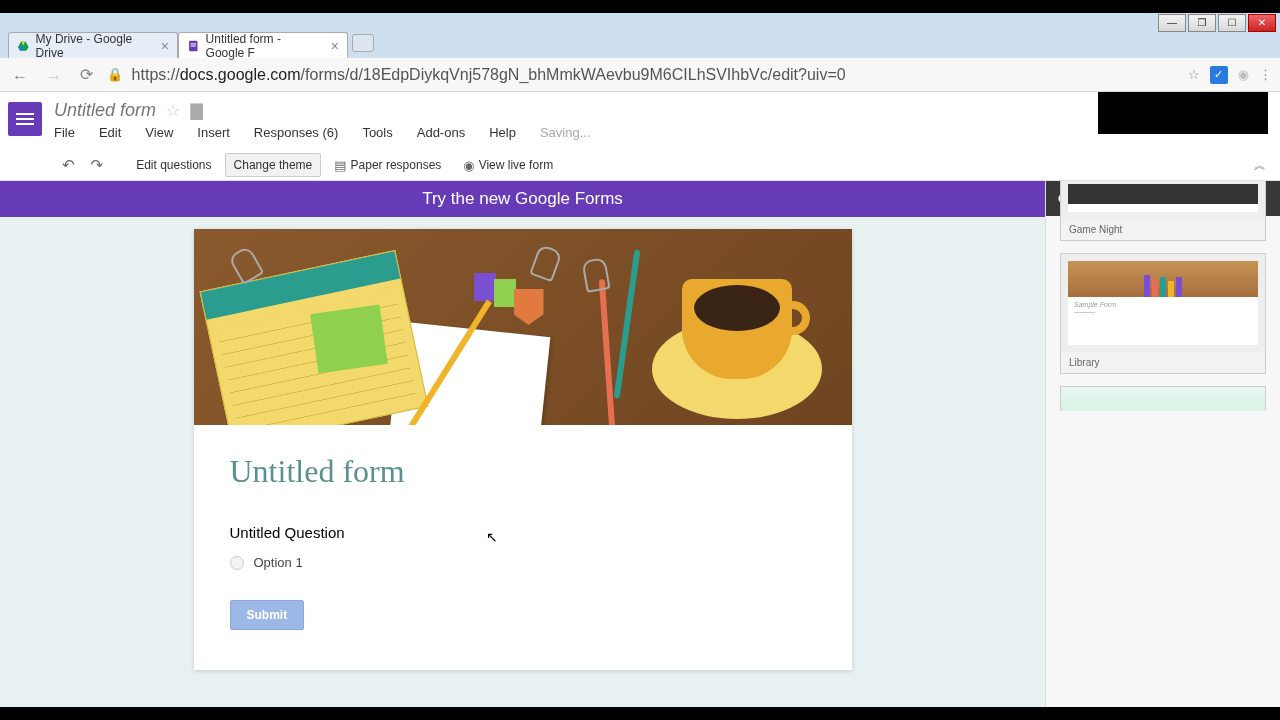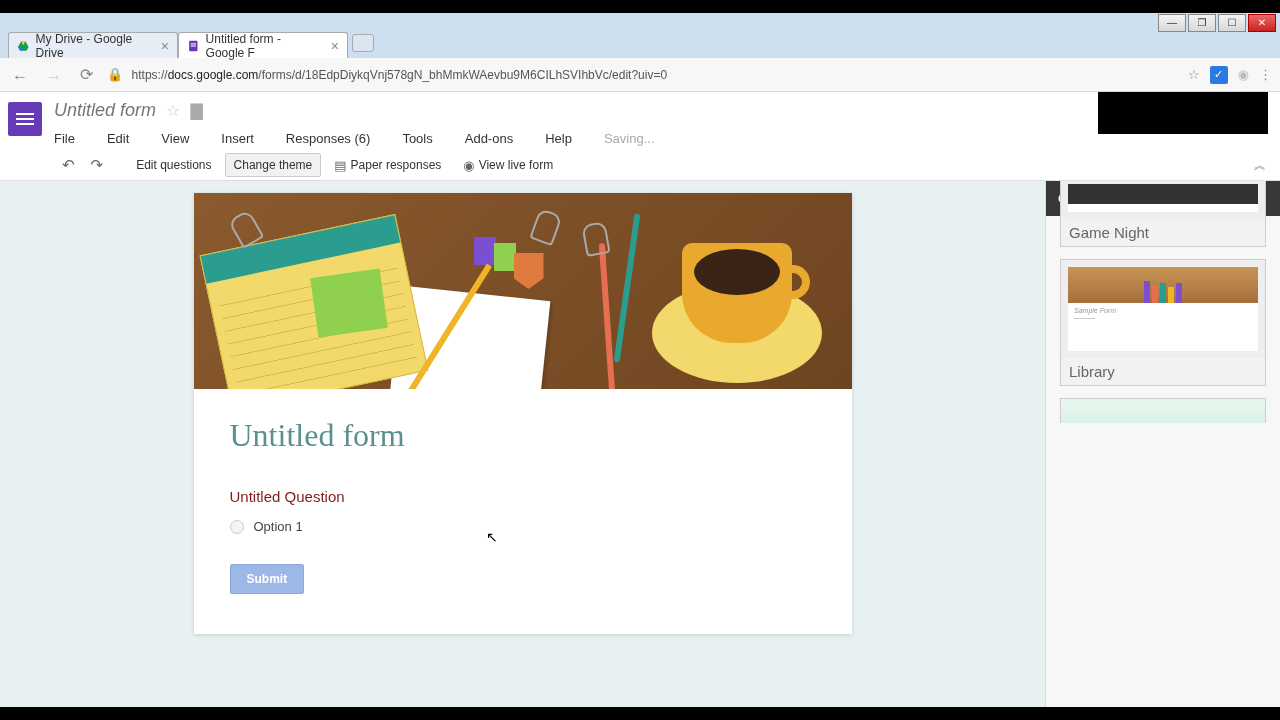--- a/index.html
+++ b/index.html
@@ -15,67 +15,67 @@
 .tab.inactive { background: #e6edf6; }
 .tab-close { color:#888; font-size:14px; margin-left:4px; }
 .tab-fav { width:14px; height:14px; }
 .newtab { width:22px; height:18px; background:#dce6f2; border:1px solid #aaa; border-radius:3px; margin-left:4px; align-self:center; }
 
 .addrbar { background: #f7f7f7; height: 34px; border-bottom: 1px solid #d8d8d8; display: flex; align-items: center; padding: 0 8px; gap: 10px; font-size: 13px; color:#444; }
 .nav-arrow { color:#888; font-size:16px; padding:0 4px; }
 .nav-arrow.disabled { color:#ccc; }
 .addr { flex: 1; display:flex; align-items:center; gap:8px; }
 .lock { color:#0a8f17; }
-.url-text { color:#555; font-size:12px; white-space:nowrap; overflow:hidden; }
+.url-text { color:#555; font-size:16px; white-space:nowrap; overflow:hidden; }
 .url-host { color:#222; }
 .addr-icons { display:flex; gap:10px; align-items:center; color:#888; }
 .ext-box { width:18px; height:18px; background:#2a7ae2; border-radius:2px; color:#fff; font-size:11px; display:flex; align-items:center; justify-content:center; }
 
 .docs-header { background:#fff; height:58px; display:flex; align-items:flex-start; padding: 8px 12px 0 8px; position:relative; }
 .menu-icon { width:34px; height:34px; background:#673ab7; border-radius:2px; display:flex; align-items:center; justify-content:center; margin-right:12px; margin-top:2px; }
 .menu-lines { width:18px; height:2px; background:#fff; box-shadow: 0 -5px 0 #fff, 0 5px 0 #fff; }
 .title-area { flex:1; }
 .doc-title { font-size:18px; color:#767676; font-style:italic; display:flex; align-items:center; gap:10px; }
 .star-icon { color:#ccc; font-size:16px; font-style:normal; }
 .folder-icon { color:#aaa; font-size:16px; font-style:normal; }
-.menus { display:flex; gap:32px; font-size:13px; color:#333; margin-top:10px; }
+.menus { display:flex; gap:24px; font-size:13px; color:#333; margin-top:4px; }
 .saving { color:#aaa; }
 .send-btn { background:#2a7ae2; color:#fff; font-size:12px; font-weight:bold; padding:6px 12px; border-radius:2px; border:none; margin-top:10px; }
 .account-blk { width:170px; height:42px; background:#000; position:absolute; right:12px; top:0; }
 
 .toolbar { background:#fff; height:31px; border-bottom:1px solid #e0e0e0; display:flex; align-items:center; padding:0 12px 0 56px; font-size:12px; color:#333; gap:4px; position:relative; }
 .tool-und { padding:0 6px; color:#666; font-size:15px; }
 .tool-btn { padding:4px 8px; border:1px solid transparent; border-radius:2px; display:flex; align-items:center; gap:4px; }
 .tool-btn.active { border-color:#ccc; background:#f2f2f2; }
 .tool-ico { font-size:13px; color:#666; }
 .collapse-icon { position:absolute; right:14px; color:#888; font-size:12px; }
 
 .main { display:flex; height: 552px; }
 
 .workspace { flex:1; background:#e8f1f2; overflow:hidden; position:relative; }
 .banner { background:#673ab7; color:#fff; text-align:center; font-size:17px; padding:8px; }
 .form-canvas { width:658px; margin: 12px auto 0; background:#fff; box-shadow: 0 1px 4px rgba(0,0,0,.15); }
 .header-img { width:100%; height:196px; position:relative; overflow:hidden; background:#7a4a24; }
 .form-body { padding: 28px 36px 40px; }
 .form-title { font-size:32px; color:#5a9090; font-weight:300; margin-bottom:34px; font-family: Georgia, serif; }
-.question { font-size:15px; color:#7f1d1d; margin-bottom:14px; }
+.question { font-size:15px; color:#000000; margin-bottom:14px; }
 .option-row { display:flex; align-items:center; gap:10px; font-size:13px; color:#444; margin-bottom:30px; }
 .radio-dot { width:14px; height:14px; border:1px solid #ccc; border-radius:50%; background:#f4f4f4; }
 .submit-btn { background:#9cb8e6; color:#fff; border:1px solid #8aa8da; font-size:12px; font-weight:bold; padding:7px 16px; border-radius:2px; }
 
 .theme-panel { width:235px; background:#f7f7f7; border-left:1px solid #ddd; overflow-y:auto; }
 .theme-panel::-webkit-scrollbar { width:10px; }
 .panel-head { background:#383838; color:#fff; font-size:13px; font-weight:bold; padding:10px 12px; }
 .theme-list { padding:10px 14px; display:flex; flex-direction:column; gap:12px; }
 .theme-card { border:1px solid #ccc; background:#fff; }
 .theme-card.partial { margin-top:-50px; }
 .theme-card.selected { border:2px solid #2a7ae2; }
 .thumb { height:98px; background:#eee; position:relative; overflow:hidden; }
 .thumb.short { height:42px; }
-.thumb-lbl { font-size:15px; color:#666; padding:5px 8px; background:#f2f2f2; }
+.thumb-lbl { font-size:10px; color:#666; padding:5px 8px; background:#f2f2f2; }
 .thumb-lbl.sel { background:#2a7ae2; color:#fff; font-weight:bold; }
 .customize-row { padding:6px 8px; font-size:12px; color:#444; display:flex; align-items:center; gap:6px; border-top:1px solid #e4e4e4; }
 .pencil { font-size:12px; }
 
 .cursor-arrow { position:absolute; left:486px; top:348px; font-size:14px; color:#000; pointer-events:none; z-index:100; }
 
 
 .desk { position:absolute; inset:0; background:linear-gradient(135deg,#8b5a2e,#6e4420); }
 .pad { position:absolute; left:20px; top:40px; width:200px; height:160px; background:#f3d96b; transform:rotate(-12deg); border:1px solid #d4ba3e; }
 .pad::before { content:''; position:absolute; top:0; left:0; right:0; height:28px; background:#2a9d8f; }
@@ -210,20 +210,21 @@
     </div>
   <div class="tool-btn">
       <span class="tool-ico">◉</span>
       <span>View live form</span>
     </div>
   <span class="collapse-icon">︽</span>
 </div>
 
 <div class="main">
   <div class="workspace">
+    <div class="banner">Try the new Google Forms</div>
 
     <div class="form-canvas">
       <div class="header-img">
         <div class="desk"></div>
         <div class="saucer"></div>
         <div class="cup"></div>
           <div class="handle"></div>
           <div class="coffee"></div>
         <div class="paper2"></div>
         <div class="pad">

